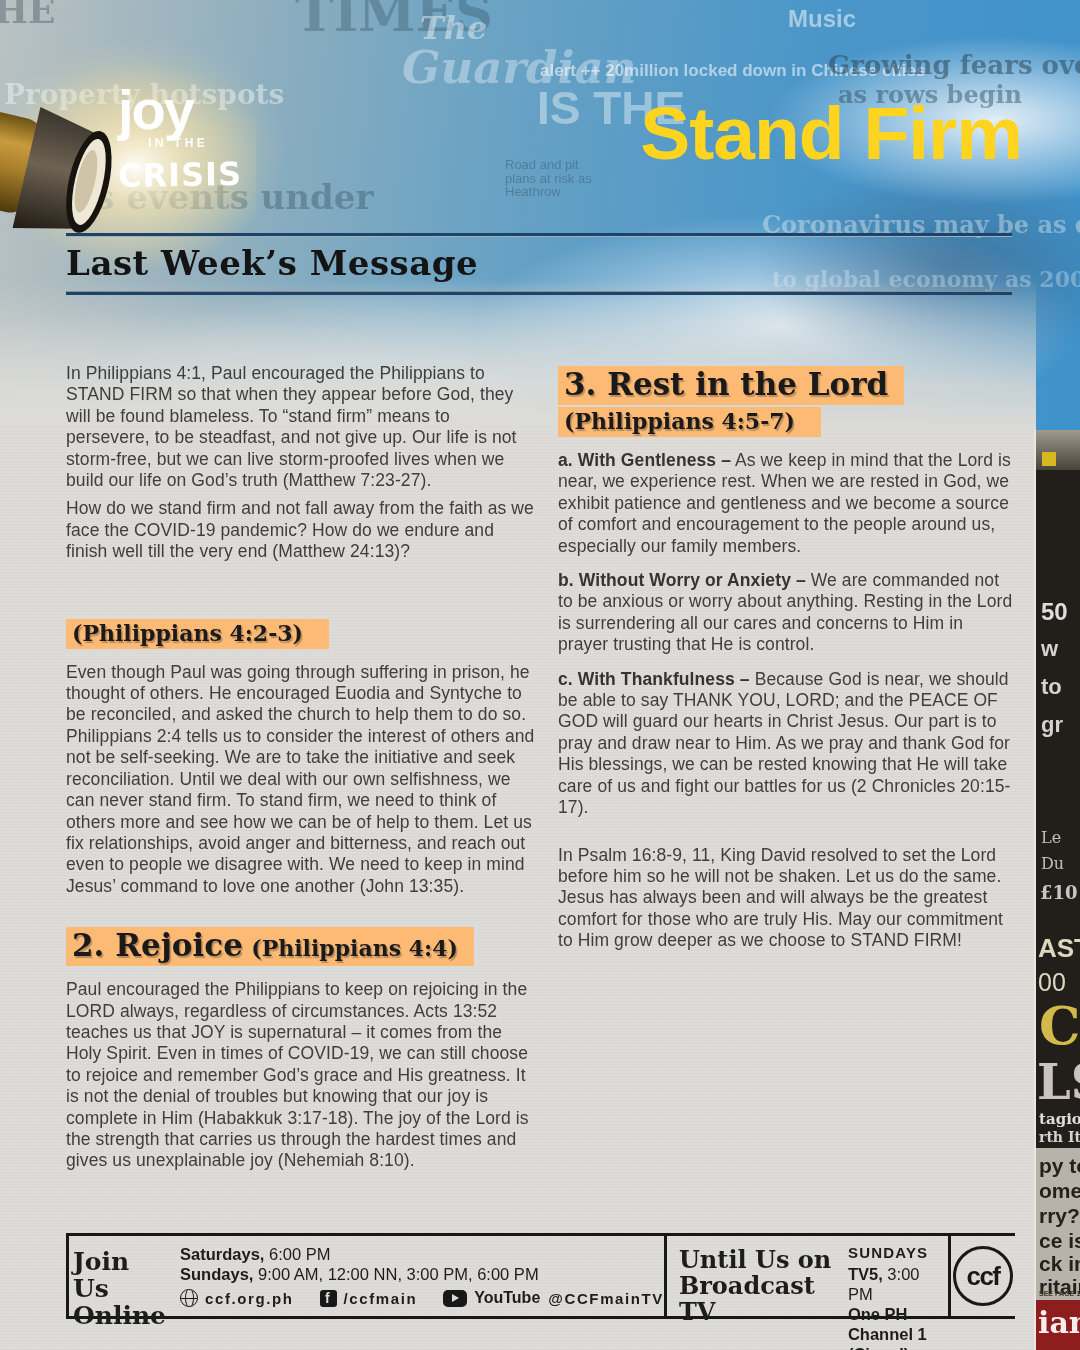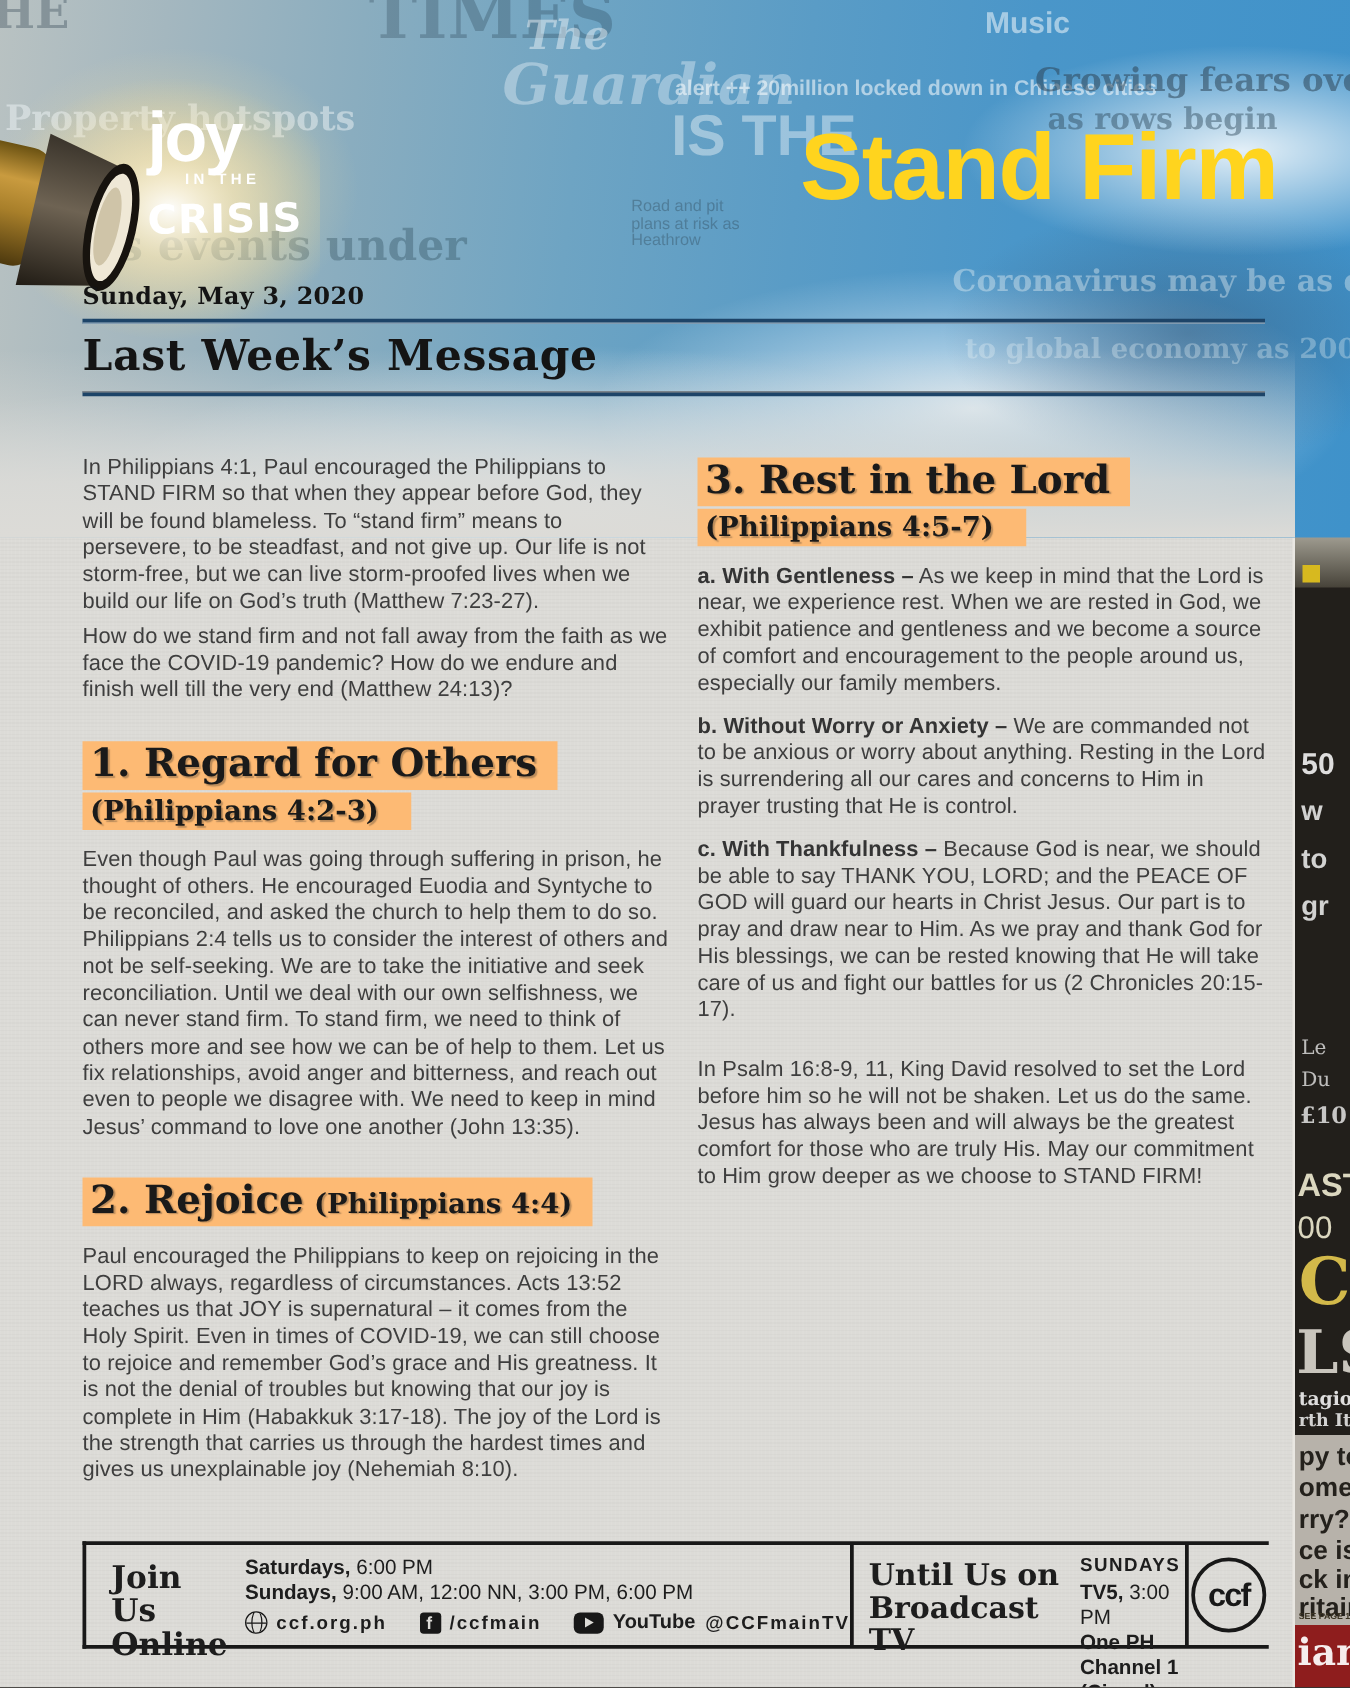--- a/index.html
+++ b/index.html
@@ -62,21 +62,21 @@
   .sec .t{font-size:31px;font-weight:bold;}
   .sec .s{font-size:22px;font-weight:bold;}
   .gap-top{margin-top:26px !important;}
 
   
   .footer{position:absolute;left:66px;top:1233px;width:946px;height:80px;z-index:4;display:flex;align-items:stretch;
     border:3px solid #181818;border-right:none;color:#1d1d1d;}
   .fdiv{width:3px;background:#181818;flex:0 0 3px;}
   .fcell{box-sizing:border-box;}
   .f-label{font-family:"DejaVu Serif",serif;font-weight:bold;font-size:25px;line-height:27px;}
-  .c1{flex:0 0 88px;padding:12px 0 0 20px;}
+  .c1{flex:0 0 88px;padding:12px 0 0 4px;}
   .c2{flex:0 0 370px;padding:8px 0 0 14px;}
   .c3{flex:0 0 165px;padding:11px 0 0 12px;}
   .c4{flex:1;padding:8px 0 0 16px;}
   .c5{flex:0 0 64px;display:flex;align-items:center;justify-content:center;}
   .sched{font-size:16.5px;line-height:20px;}
   .links{display:flex;align-items:center;margin-top:5px;font-size:15px;font-weight:bold;letter-spacing:1.6px;}
   .links .lk{display:flex;align-items:center;margin-right:26px;}
   .icon{display:inline-block;margin-right:7px;}
   .fbsq{width:17px;height:17px;background:#181818;border-radius:3px;color:#dcdbd7;font-weight:bold;font-size:14px;text-align:center;line-height:17px;}
   .ytbtn{width:24px;height:17px;background:#181818;border-radius:5px;position:relative;}
@@ -177,31 +177,30 @@
 
   <div class="logo">
     <div class="joy">joy</div>
     <div class="inthe">IN THE</div>
     <div class="crisis">CRISIS</div>
   </div>
 
   <div class="title">Stand Firm</div>
 
   <div class="masthead">
-    <div class="mdate">Sunday, May 3, 2020</div>
     <div class="rule1"></div>
     <div class="mtitle">Last Week’s Message</div>
     <div class="rule2"></div>
   </div>
 
   <div class="col col-left">
     <p>In Philippians 4:1, Paul encouraged the Philippians to STAND FIRM so that when they appear before God, they will be found blameless. To “stand firm” means to persevere, to be steadfast, and not give up. Our life is not storm-free, but we can live storm-proofed lives when we build our life on God’s truth (Matthew 7:23-27).</p>
     <p>How do we stand firm and not fall away from the faith as we face the COVID-19 pandemic? How do we endure and finish well till the very end (Matthew 24:13)?</p>
 
-    <h2 class="sec"><span class="hl"><span class="t">1. Regard for Others</span></span><br>
+    <h2 class="sec"><br>
       <span class="hl sub"><span class="s">(Philippians 4:2-3)</span></span></h2>
     <p>Even though Paul was going through suffering in prison, he thought of others. He encouraged Euodia and Syntyche to be reconciled, and asked the church to help them to do so. Philippians 2:4 tells us to consider the interest of others and not be self-seeking. We are to take the initiative and seek reconciliation. Until we deal with our own selfishness, we can never stand firm. To stand firm, we need to think of others more and see how we can be of help to them. Let us fix relationships, avoid anger and bitterness, and reach out even to people we disagree with. We need to keep in mind Jesus’ command to love one another (John 13:35).</p>
 
     <h2 class="sec"><span class="hl"><span class="t">2. Rejoice</span>&nbsp;<span class="s">(Philippians 4:4)</span></span></h2>
     <p>Paul encouraged the Philippians to keep on rejoicing in the LORD always, regardless of circumstances. Acts 13:52 teaches us that JOY is supernatural – it comes from the Holy Spirit. Even in times of COVID-19, we can still choose to rejoice and remember God’s grace and His greatness. It is not the denial of troubles but knowing that our joy is complete in Him (Habakkuk 3:17-18). The joy of the Lord is the strength that carries us through the hardest times and gives us unexplainable joy (Nehemiah 8:10).</p>
   </div>
 
   <div class="col col-right">
     <h2 class="sec first"><span class="hl"><span class="t">3. Rest in the Lord</span></span><br>
       <span class="hl sub"><span class="s">(Philippians 4:5-7)</span></span></h2>

